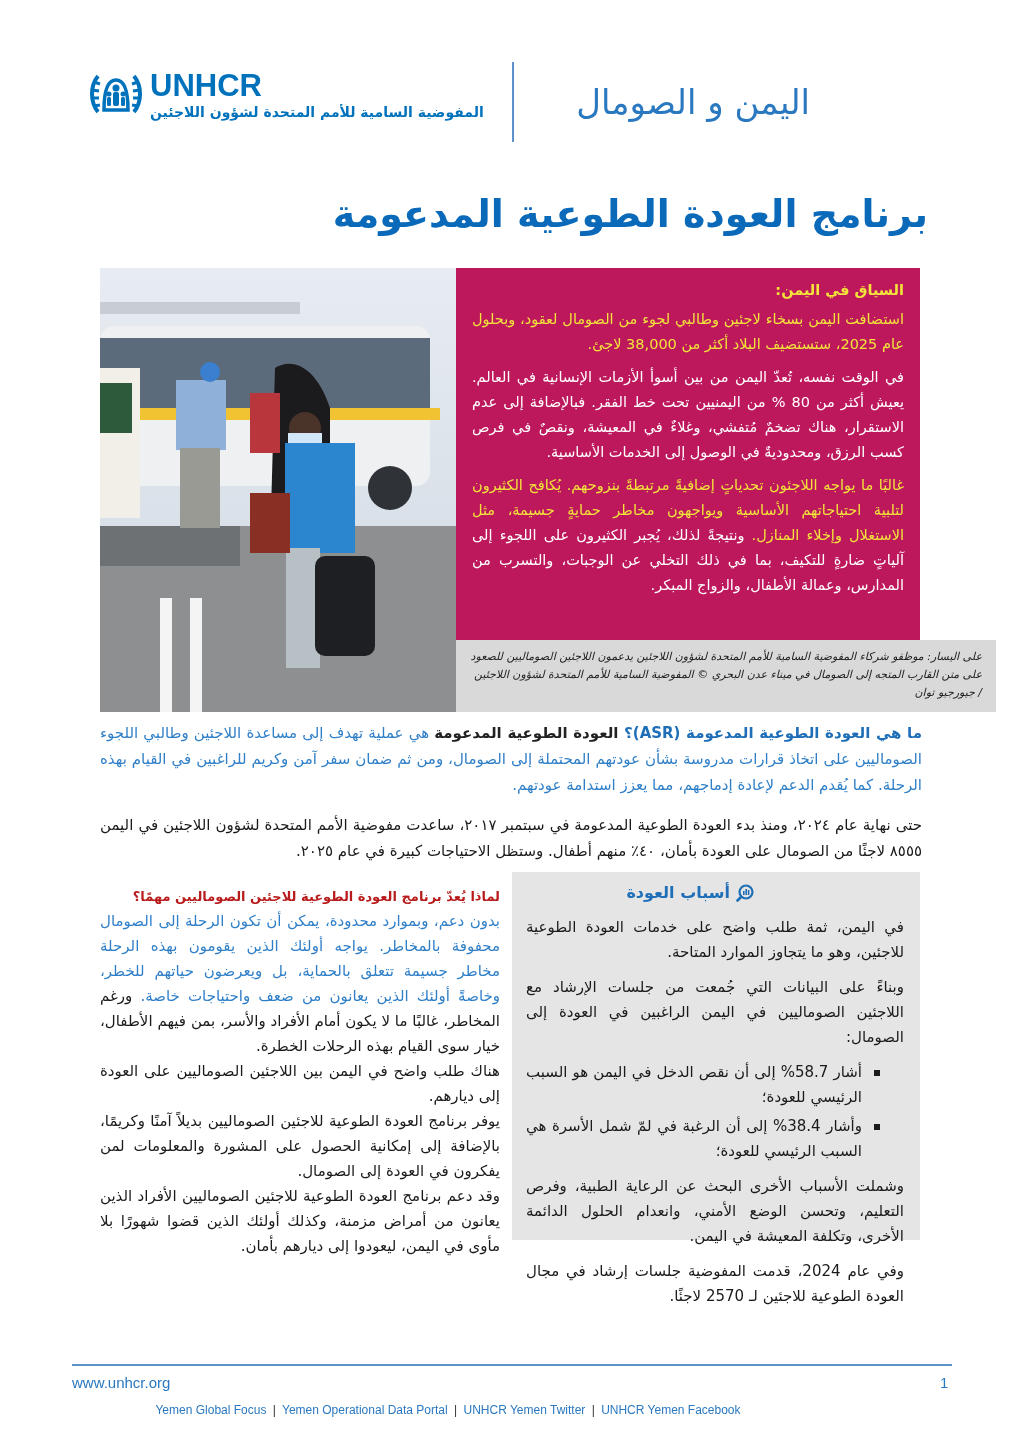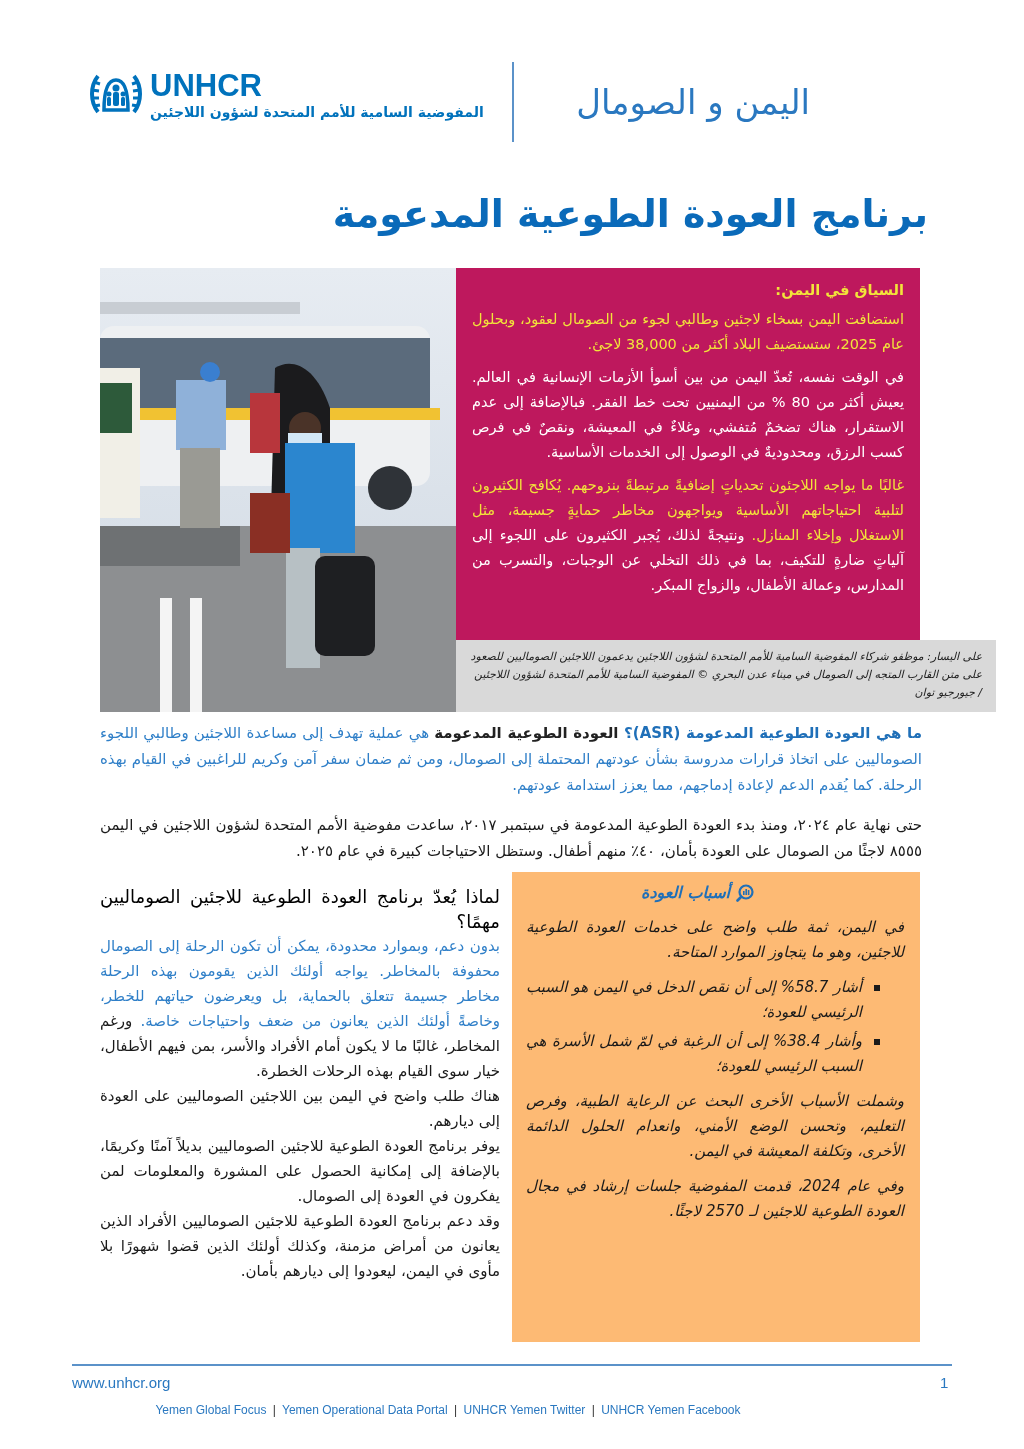--- a/index.html
+++ b/index.html
@@ -32,26 +32,26 @@
 
   
   .asr { left:100px; top:720px; width:822px; direction:rtl; font-size:15px; line-height:26px; text-align:justify; color:#2f7fc8; }
   .asr .bold { font-weight:bold; color:#1f6fb8; }
   .asr .dark { color:#222; }
   .stats-para { left:100px; top:812px; width:822px; direction:rtl; font-size:15px; line-height:26px; color:#1a1a1a; text-align:justify; }
 
   
   .left-col { left:100px; top:884px; width:400px; direction:rtl; font-size:15px; line-height:25px; text-align:justify; }
   .left-col p { margin:0; }
-  .left-col .head { color:#000000; font-weight:normal; font-size:18px; }
+  .left-col .head { color:#b91c1c; font-weight:bold; font-size:13px; }
   .left-col .blue { color:#2f7fc8; }
 
   
-  .reasons-box { left:512px; top:872px; width:408px; height:470px; background:#fdba74; direction:rtl;
-                 box-sizing:border-box; padding:8px 16px 10px 14px; font-size:15px; line-height:25px; color:#1a1a1a; text-align:justify;font-style:italic; }
+  .reasons-box { left:512px; top:872px; width:408px; height:368px; background:#e5e5e5; direction:rtl;
+                 box-sizing:border-box; padding:8px 16px 10px 14px; font-size:15px; line-height:25px; color:#1a1a1a; text-align:justify; }
   .reasons-box p { margin:0 0 10px 0; }
   .reasons-head { color:#1f6fb8; font-weight:bold; font-size:16px; display:flex; align-items:center; gap:6px; margin-bottom:10px; padding-right:150px; }
   .reasons-box ul { margin:0 0 10px 0; padding:0 28px 0 0; list-style:none; }
   .reasons-box li { position:relative; margin-bottom:4px; padding-right:14px; }
   .reasons-box li .bullet { position:absolute; right:-4px; top:10px; width:6px; height:6px; background:#1a1a1a; }
 
   
   .footer-line { left:72px; top:1364px; width:880px; height:2px; background:#5b92c9; }
   .footer-url { left:72px; top:1374px; font-size:15px; color:#2a78c0; font-family:"Liberation Sans", sans-serif; }
   .footer-page { left:940px; top:1374px; font-size:15px; color:#2a78c0; font-family:"Liberation Sans", sans-serif; }
@@ -149,20 +149,21 @@
     <svg width="18" height="18" viewBox="0 0 18 18">
       <circle cx="10" cy="8" r="6.5" fill="none" stroke="#1f6fb8" stroke-width="2.2"></circle>
       <path d="M5 13 L1.5 16.5" stroke="#1f6fb8" stroke-width="2.6" stroke-linecap="round"></path>
       <rect x="7" y="7" width="1.6" height="4" fill="#1f6fb8"></rect>
       <rect x="9.4" y="5" width="1.6" height="6" fill="#1f6fb8"></rect>
       <rect x="11.8" y="6" width="1.6" height="5" fill="#1f6fb8"></rect>
     </svg>
     <span>أسباب العودة</span>
   </div>
   <p>في اليمن، ثمة طلب واضح على خدمات العودة الطوعية للاجئين، وهو ما يتجاوز الموارد المتاحة.</p>
+  <p>وبناءً على البيانات التي جُمعت من جلسات الإرشاد مع اللاجئين الصوماليين في اليمن الراغبين في العودة إلى الصومال:</p>
   <ul>
     <li><span class="bullet"></span><span>أشار 58.7% إلى أن نقص الدخل في اليمن هو السبب الرئيسي للعودة؛</span></li>
     <li><span class="bullet"></span><span>وأشار 38.4% إلى أن الرغبة في لمّ شمل الأسرة هي السبب الرئيسي للعودة؛</span></li>
   </ul>
   <p>وشملت الأسباب الأخرى البحث عن الرعاية الطبية، وفرص التعليم، وتحسن الوضع الأمني، وانعدام الحلول الدائمة الأخرى، وتكلفة المعيشة في اليمن.</p>
   <p>وفي عام 2024، قدمت المفوضية جلسات إرشاد في مجال العودة الطوعية للاجئين لـ 2570 لاجئًا.</p>
 </div>
 
 <div class="abs footer-line"></div>
 <a class="abs footer-url">www.unhcr.org</a>

